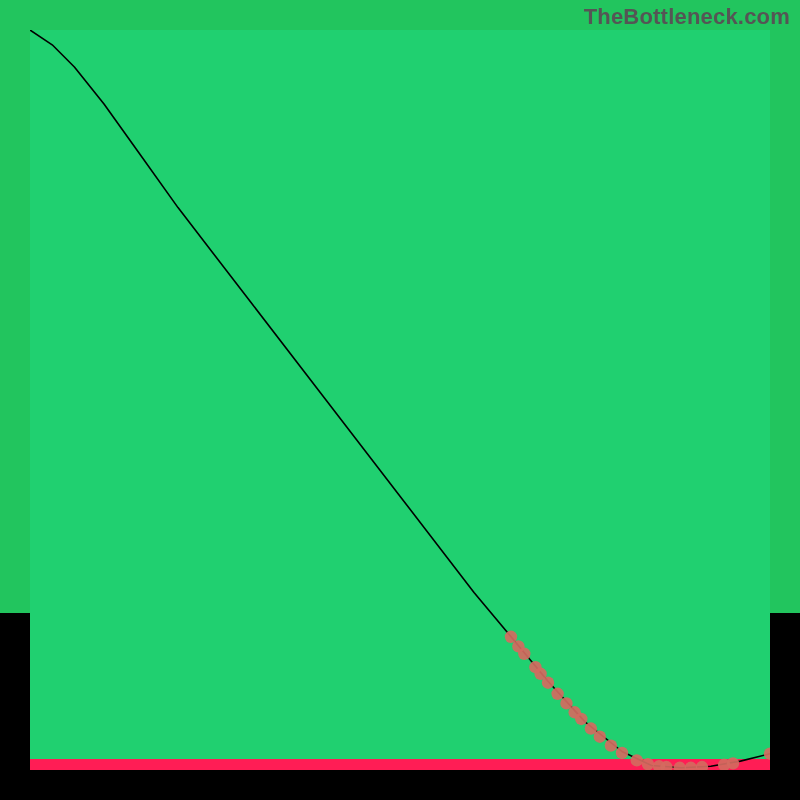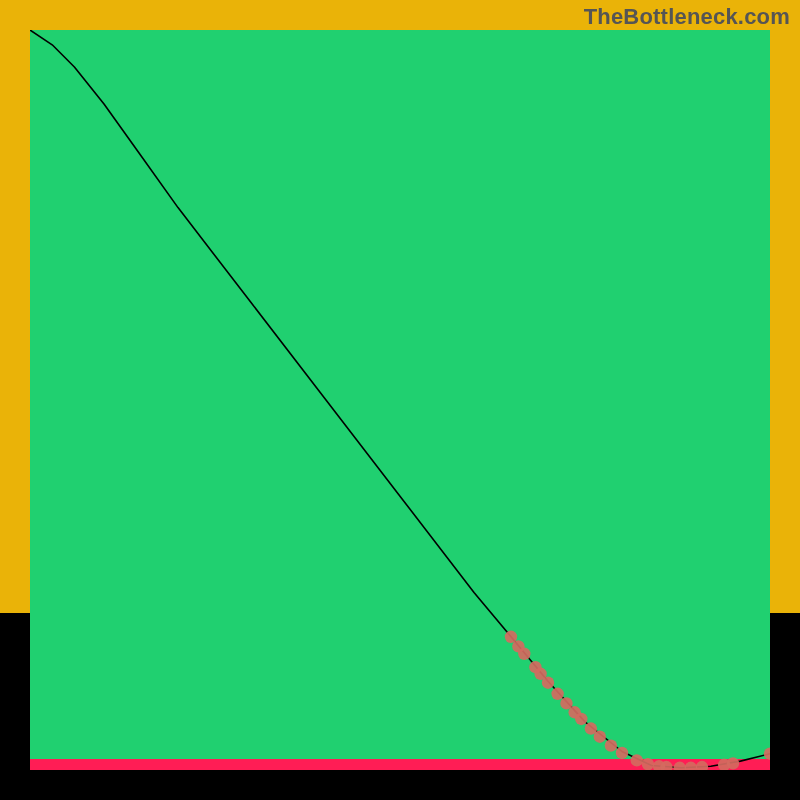--- a/index.html
+++ b/index.html
@@ -8,21 +8,21 @@
     width: 800px;
     height: 800px;
     background: #000;
     overflow: hidden;
     font-family: Arial, Helvetica, sans-serif;
   }
   .stage {
     position: relative;
     width: 800px;
     height: 613px;
-    background: #eab308;
+    background: #22c55e;
   }
   .watermark {
     position: absolute;
     top: 4px;
     right: 10px;
     color: #555;
     font-size: 22px;
     font-weight: 600;
     letter-spacing: 0.2px;
     z-index: 4;

